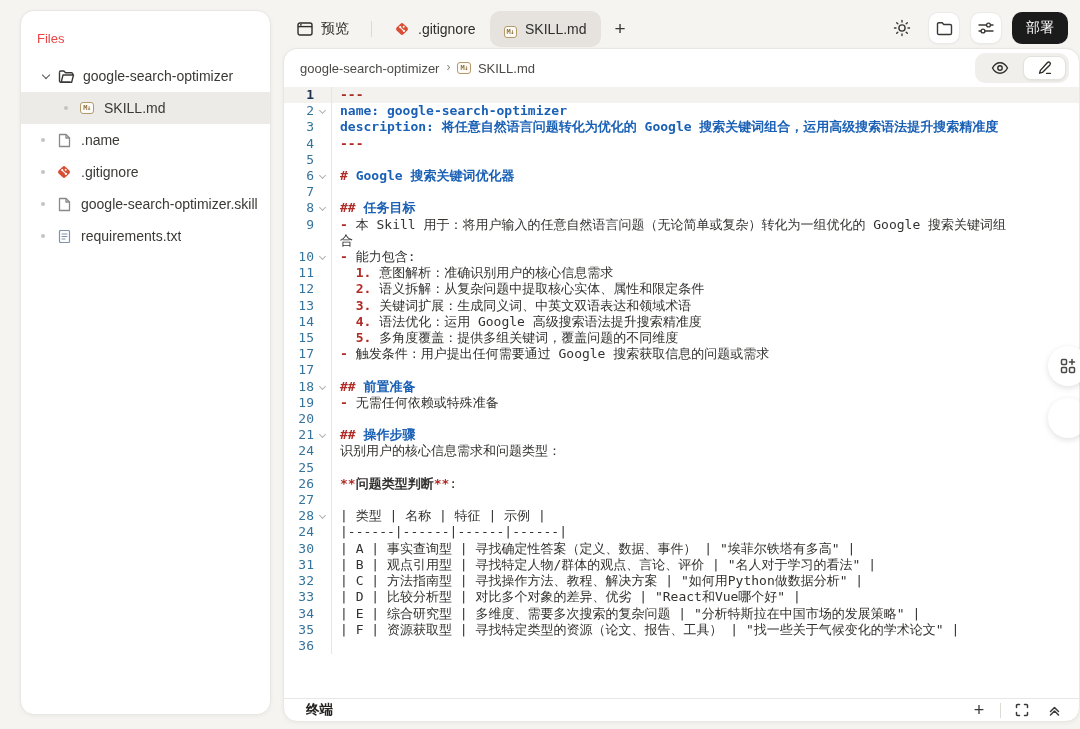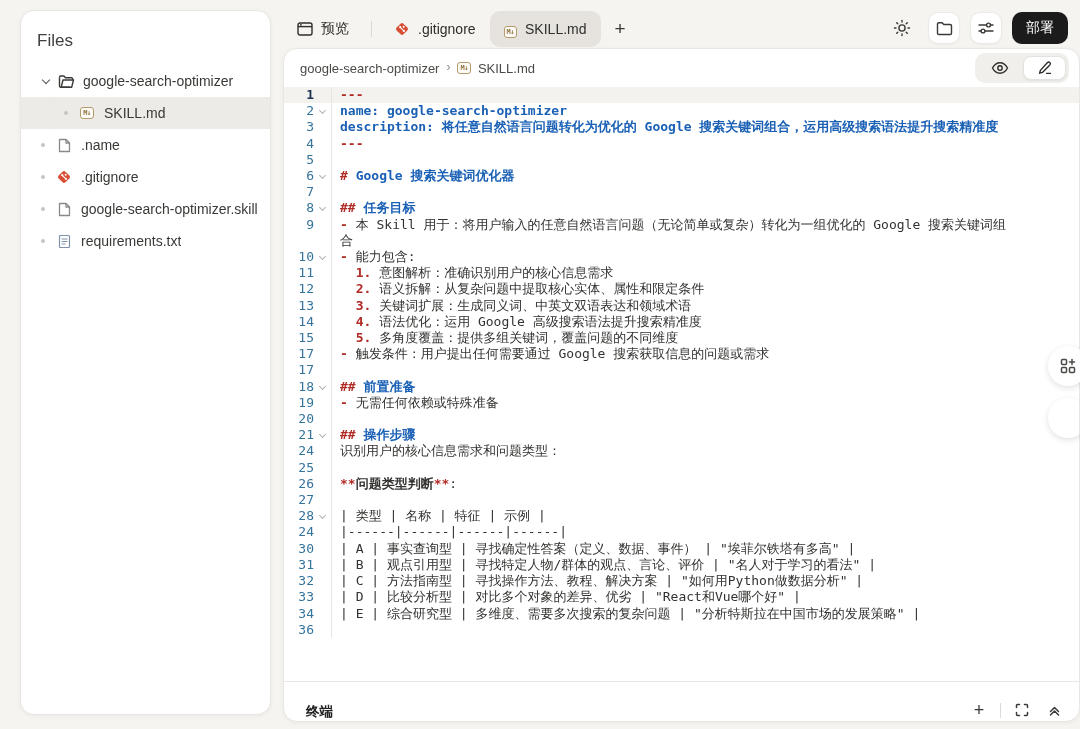--- a/index.html
+++ b/index.html
@@ -12,21 +12,21 @@
   }
   .canvas { position:absolute; inset:0; width:1080px; height:729px; }
 
   
   .sidebar {
     position:absolute; left:20px; top:10px; width:251px; height:705px;
     background:#fff; border:1px solid #e9e7e3; border-radius:14px;
     box-shadow:0 1px 4px rgba(0,0,0,.05);
     overflow:hidden;
   }
-  .sidebar-title { font-size:17px; color:#404040; padding:20px 0 14px 16px; }
+  .sidebar-title { font-size:13px; color:#ef4444; padding:20px 0 14px 16px; }
   .tree-row {
     display:flex; align-items:center; height:32px; font-size:14px; color:#3a3936;
     cursor:pointer; position:relative;
   }
   .tree-row.selected { background:#edecE9; background:#edebe8; }
   .chev {
     width:10px; height:10px; margin-left:20px; margin-right:6px; position:relative; flex-shrink:0;
   }
   .chev::after {
     content:''; position:absolute; left:2px; top:1px; width:5px; height:5px;
@@ -91,22 +91,22 @@
   .fold-slot .fchev { width:5px; height:5px; border-right:1.4px solid #b3b1ad; border-bottom:1.4px solid #b3b1ad; transform:rotate(45deg); display:block; }
   .ed-row.current .ln { color:#1c3050; font-weight:bold; }
   .code { flex:1; padding-left:8px; padding-right:14px; white-space:pre-wrap; word-break:break-all; color:#333230; }
   .seg-red { color:#b02b25; font-weight:bold; }
   .seg-blue { color:#1a60b5; font-weight:bold; }
   .seg-bold { color:#333230; font-weight:bold; }
   .seg-text { color:#333230; }
 
   
   .terminal-bar {
-    height:40px; flex-shrink:0; border-top:1px solid #e9e7e3;
-    display:flex; align-items:flex-end; padding:0 14px 0 22px;
+    height:23px; flex-shrink:0; border-top:1px solid #e9e7e3;
+    display:flex; align-items:center; padding:0 14px 0 22px;
   }
   .terminal-title { font-size:13.5px; font-weight:bold; color:#222120; }
   .terminal-actions { margin-left:auto; display:flex; align-items:center; gap:10px; }
   .t-sep { width:1px; height:15px; background:#dcdad5; }
   .t-ico { width:22px; height:22px; display:flex; align-items:center; justify-content:center; cursor:pointer; color:#3a3936; }
 
   
   .float-btn {
     position:absolute; width:40px; height:40px; border-radius:50%;
     display:flex; align-items:center; justify-content:center; cursor:pointer;
@@ -518,20 +518,27 @@
           </div>
           <div class="ed-row">
             <div class="gut">
               <span class="ln">34</span>
               <span class="fold-slot"></span>
             </div>
             <div class="code"><span class="seg-text">| E | 综合研究型 | 多维度、需要多次搜索的复杂问题 | "分析特斯拉在中国市场的发展策略" |</span></div>
           </div>
           <div class="ed-row">
             <div class="gut">
+              <span class="ln">35</span>
+              <span class="fold-slot"></span>
+            </div>
+            <div class="code"><span class="seg-text">| F | 资源获取型 | 寻找特定类型的资源（论文、报告、工具） | "找一些关于气候变化的学术论文" |</span></div>
+          </div>
+          <div class="ed-row">
+            <div class="gut">
               <span class="ln">36</span>
               <span class="fold-slot"></span>
             </div>
             <div class="code"></div>
           </div>
         </div>
     </div>
 
     <div class="terminal-bar">
       <span class="terminal-title">终端</span>

